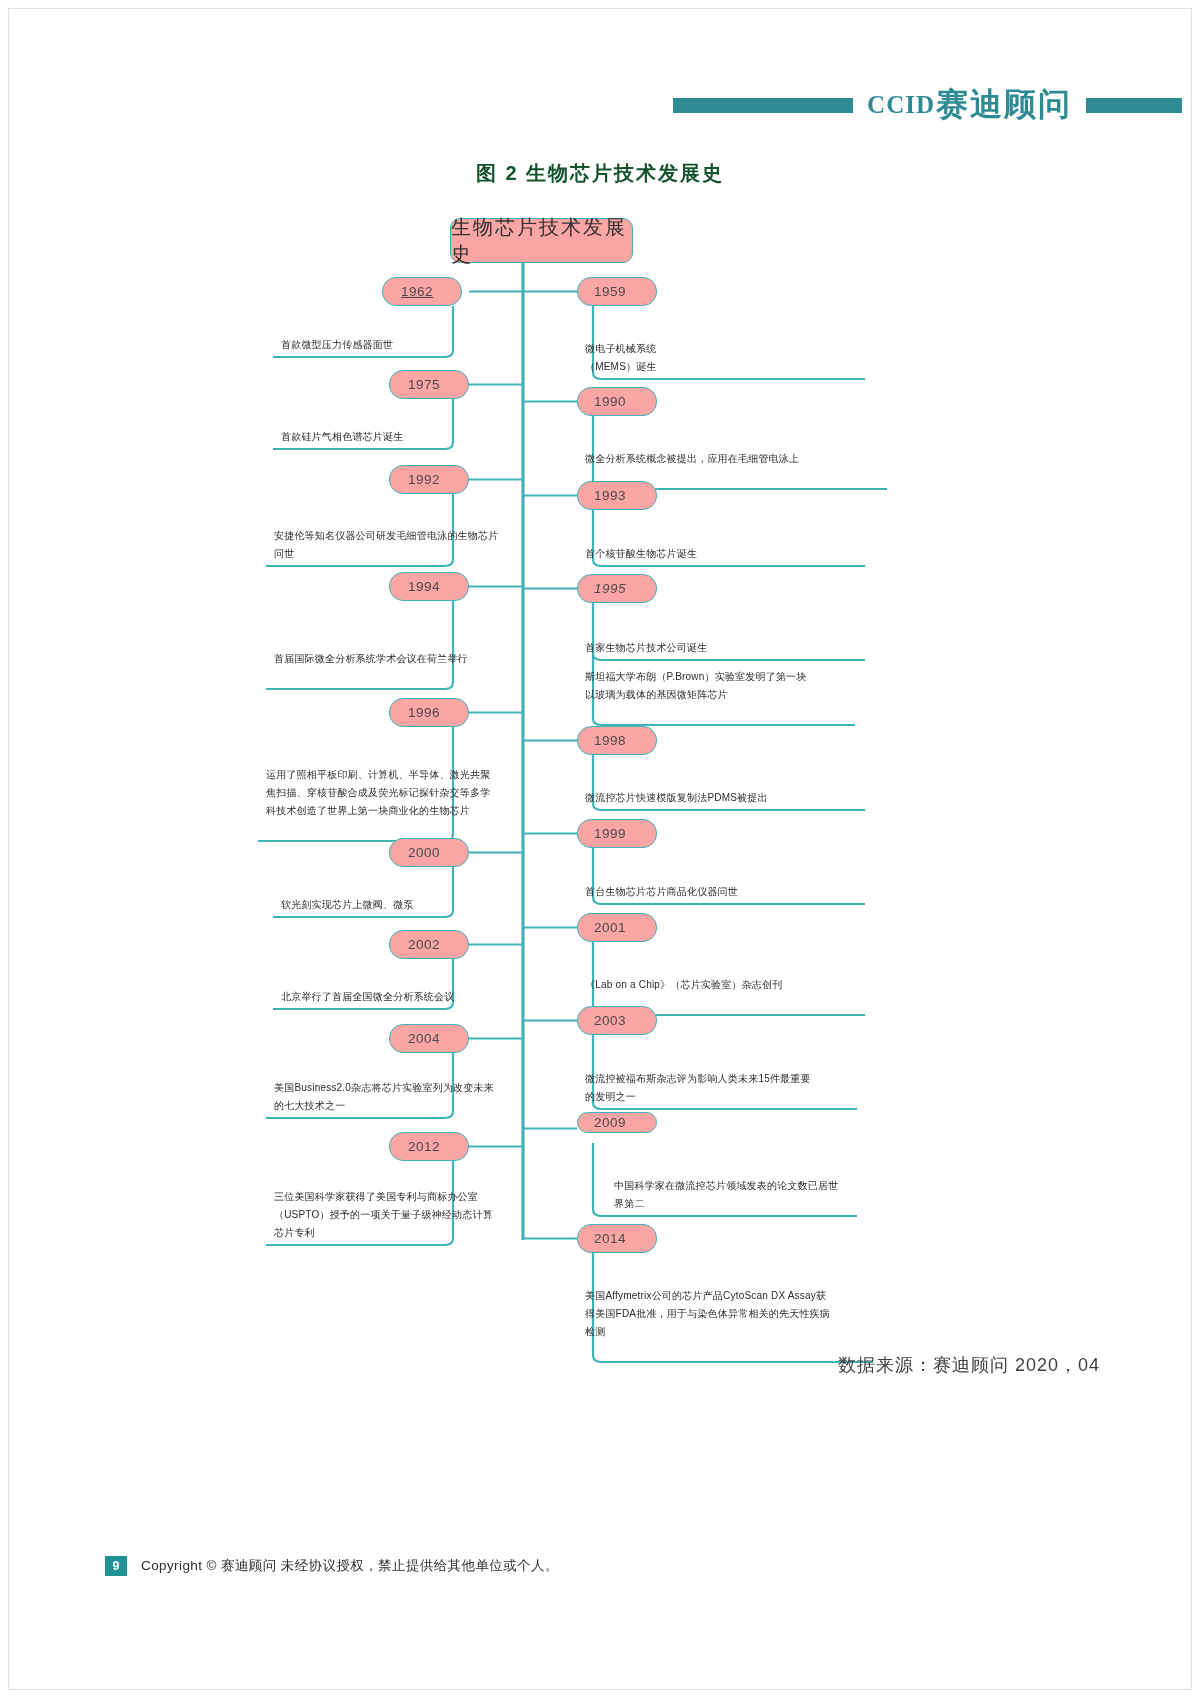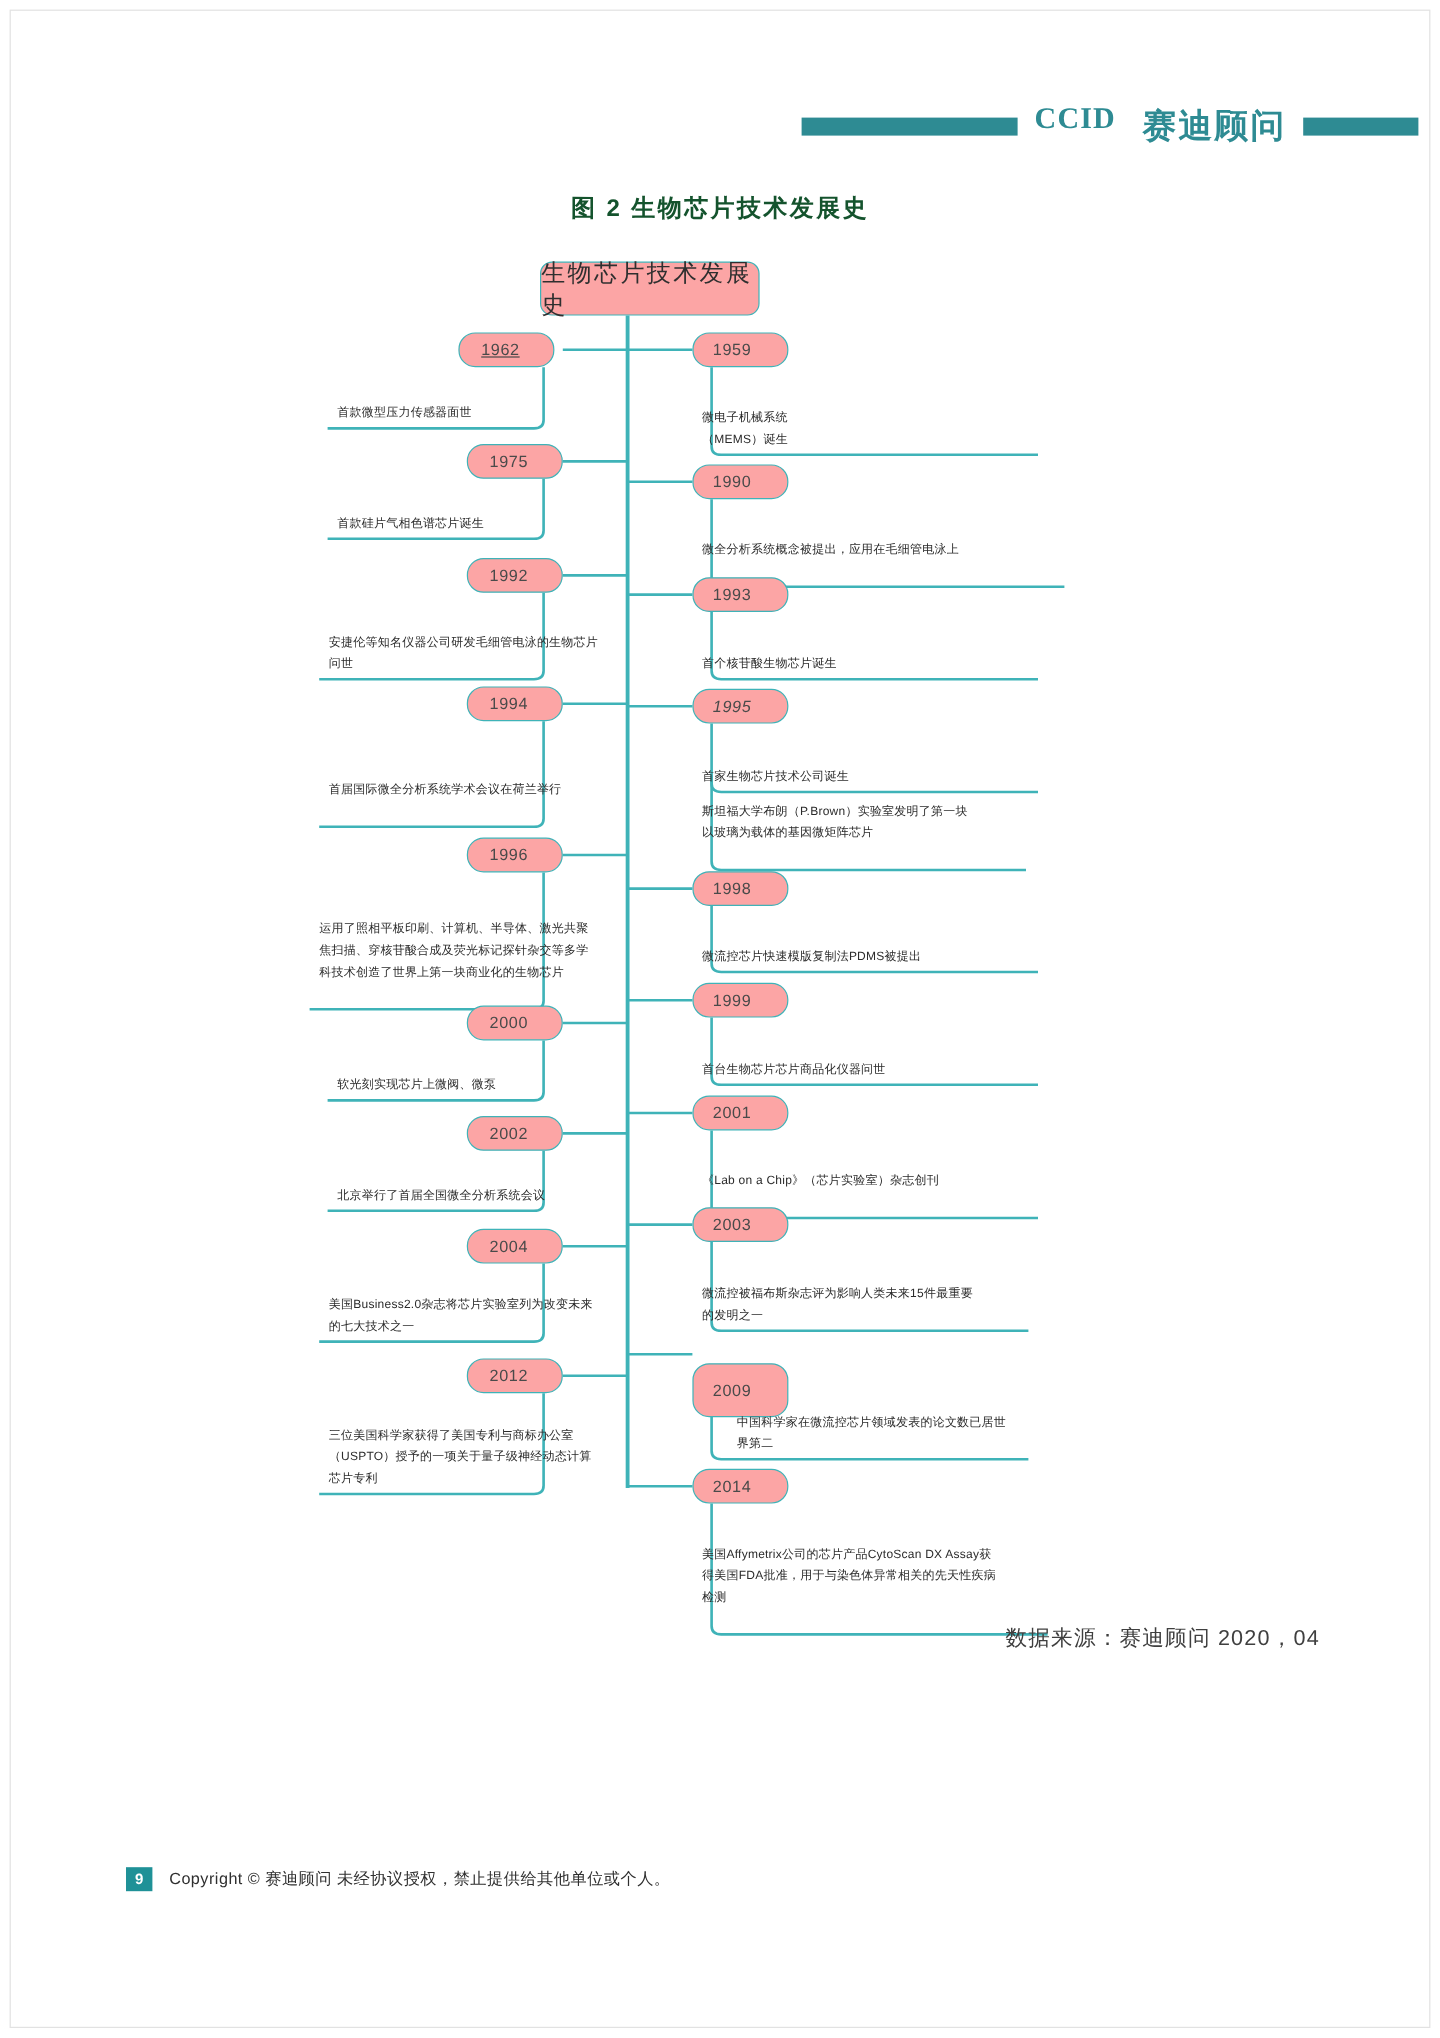--- a/index.html
+++ b/index.html
@@ -21,24 +21,24 @@
   .header{
     position:absolute;left:9px;top:92px;width:1182px;height:26px;
     display:flex;align-items:center;justify-content:flex-end;
   }
   .hdr-bar-left{
     width:180px;height:15px;background:#2e8b93;margin-right:14px;
   }
   .hdr-logo{
     font-family:"Liberation Serif","DejaVu Serif",serif;
     font-size:25px;font-weight:700;color:#2e8b93;
-    letter-spacing:1px;display:flex;align-items:flex-start;gap:22px;
+    letter-spacing:1px;display:flex;align-items:center;gap:1px;
     white-space:nowrap;
   }
-  .hdr-logo .cn{font-size:28px;letter-spacing:2px;}
+  .hdr-logo .cn{font-size:32px;letter-spacing:2px;}
   .hdr-bar-right{
     width:96px;height:15px;background:#2e8b93;margin-left:14px;margin-right:9px;
   }
   
   .fig-title{
     position:absolute;left:0;top:160px;width:1200px;
     text-align:center;
     color:#14532d;font-size:20px;font-weight:700;
     letter-spacing:2px;
   }
@@ -228,21 +228,21 @@
     </div>
     <div class="leaf lf" style="left: 585px; top: 883px; width: 240px; white-space: pre-line;">首台生物芯片芯片商品化仪器问世</div>
     <div class="node year-node right" style="left: 577px; top: 913px; width: 80px; height: 29px;">
       <span>2001</span>
     </div>
     <div class="leaf lf" style="left: 585px; top: 976px; width: 240px; white-space: pre-line;">《Lab on a Chip》（芯片实验室）杂志创刊</div>
     <div class="node year-node right" style="left: 577px; top: 1006px; width: 80px; height: 29px;">
       <span>2003</span>
     </div>
     <div class="leaf lf" style="left: 585px; top: 1070px; width: 232px; white-space: pre-line;">微流控被福布斯杂志评为影响人类未来15件最重要的发明之一</div>
-    <div class="node year-node right" style="left: 577px; top: 1136px; width: 80px; height: 45px;">
+    <div class="node year-node right" style="left: 577px; top: 1112px; width: 80px; height: 21px;">
       <span>2009</span>
     </div>
     <div class="leaf lf" style="left: 614px; top: 1177px; width: 232px; white-space: pre-line;">中国科学家在微流控芯片领域发表的论文数已居世界第二</div>
     <div class="node year-node right" style="left: 577px; top: 1224px; width: 80px; height: 29px;">
       <span>2014</span>
     </div>
     <div class="leaf lf" style="left: 585px; top: 1287px; width: 248px; white-space: pre-line;">美国Affymetrix公司的芯片产品CytoScan DX Assay获得美国FDA批准，用于与染色体异常相关的先天性疾病检测</div>
   </div>
 
 <div class="source">数据来源：赛迪顾问  2020，04</div>

